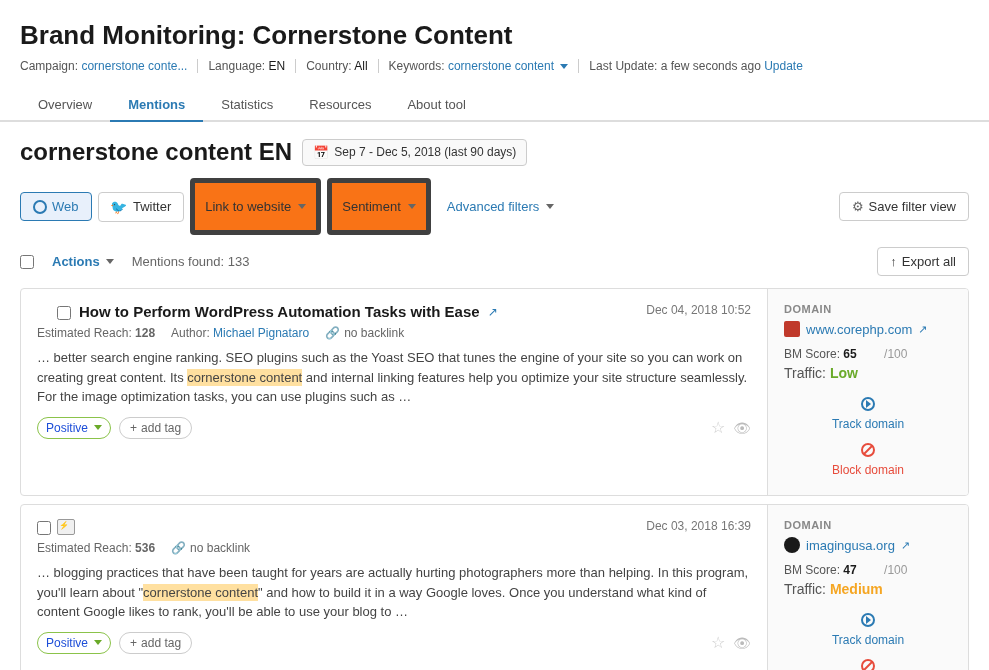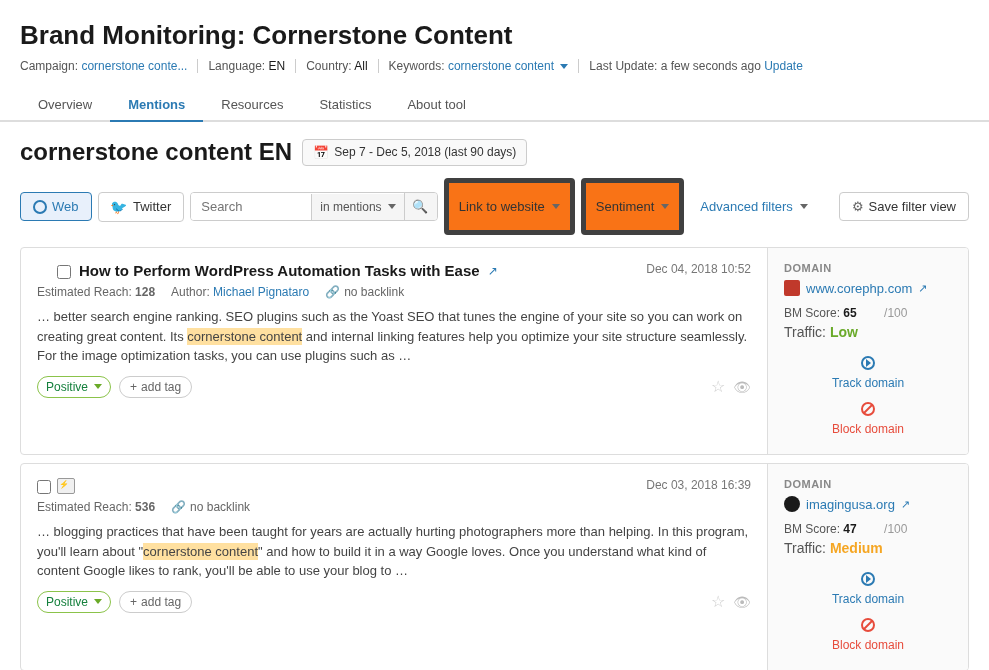--- a/index.html
+++ b/index.html
@@ -358,21 +358,21 @@
     .sentiment-btn {
       display: flex;
       align-items: center;
       gap: 4px;
       padding: 3px 8px;
       border: 1px solid #8bc34a;
       border-radius: 12px;
       background: none;
       cursor: pointer;
       font-size: 12px;
-      color: #15803d;
+      color: #1d4ed8;
     }
     .add-tag-btn {
       display: flex;
       align-items: center;
       gap: 4px;
       padding: 3px 10px;
       border: 1px solid #ccc;
       border-radius: 12px;
       background: #fff;
       cursor: pointer;
@@ -562,22 +562,22 @@
       <span>Last Update:</span>
       <span>a few seconds ago</span>
       <span class="meta-link">Update</span>
     </span>
   </div>
 </div>
 
 <div class="nav-tabs">
   <button class="nav-tab">Overview</button>
   <button class="nav-tab active">Mentions</button>
+  <button class="nav-tab">Statistics</button>
   <button class="nav-tab">Resources</button>
-  <button class="nav-tab">Statistics</button>
   <button class="nav-tab">About tool</button>
 </div>
 
 <div class="content-area">
 
   <div class="filter-row-top">
     <h2 class="section-title">cornerstone content EN</h2>
     <button class="date-range-btn">
       <span class="calendar-icon">📅</span>
       <span>Sep 7 - Dec 5, 2018 (last 90 days)</span>
@@ -589,28 +589,20 @@
     <button class="btn-toggle active">
       <span class="web-icon"></span>
       <span>Web</span>
     </button>
 
     <button class="btn-toggle">
       <span class="twitter-bird">🐦</span>
       <span>Twitter</span>
     </button>
 
-    <div class="search-container">
-      <input class="search-input" type="text" placeholder="Search" style="">
-      <div class="search-scope-btn">
-        <span>in mentions</span>
-        <span class="dropdown-caret"></span>
-      </div>
-      <div class="search-icon-btn">🔍</div>
-    </div>
 
     <button class="dropdown-btn">
       <span>Link to website</span>
       <span class="dropdown-caret"></span>
     </button>
 
     <button class="dropdown-btn">
       <span>Sentiment</span>
       <span class="dropdown-caret"></span>
     </button>
@@ -619,20 +611,34 @@
       <span>Advanced filters</span>
       <span class="dropdown-caret"></span>
     </button>
 
     <button class="save-filter-btn">
       <span class="gear-icon">⚙</span>
       <span>Save filter view</span>
     </button>
   </div>
 
+  <div class="actions-row">
+    <div class="actions-left">
+      <input type="checkbox" class="checkbox-master" style="">
+      <button class="actions-btn">
+        <span>Actions</span>
+        <span class="dropdown-caret"></span>
+      </button>
+      <span class="mentions-count">Mentions found: 133</span>
+    </div>
+    <button class="export-btn">
+      <span>↑</span>
+      <span>Export all</span>
+    </button>
+  </div>
 
   <div class="mention-card">
     <div class="mention-main">
       <div class="mention-header">
         <div class="mention-title-area">
           <input type="checkbox" class="mention-checkbox" style="">
           <a class="mention-title" href="#">How to Perform WordPress Automation Tasks with Ease</a>
           <span class="external-link-icon">↗</span>
         </div>
         <span class="mention-date">Dec 04, 2018 10:52</span>

